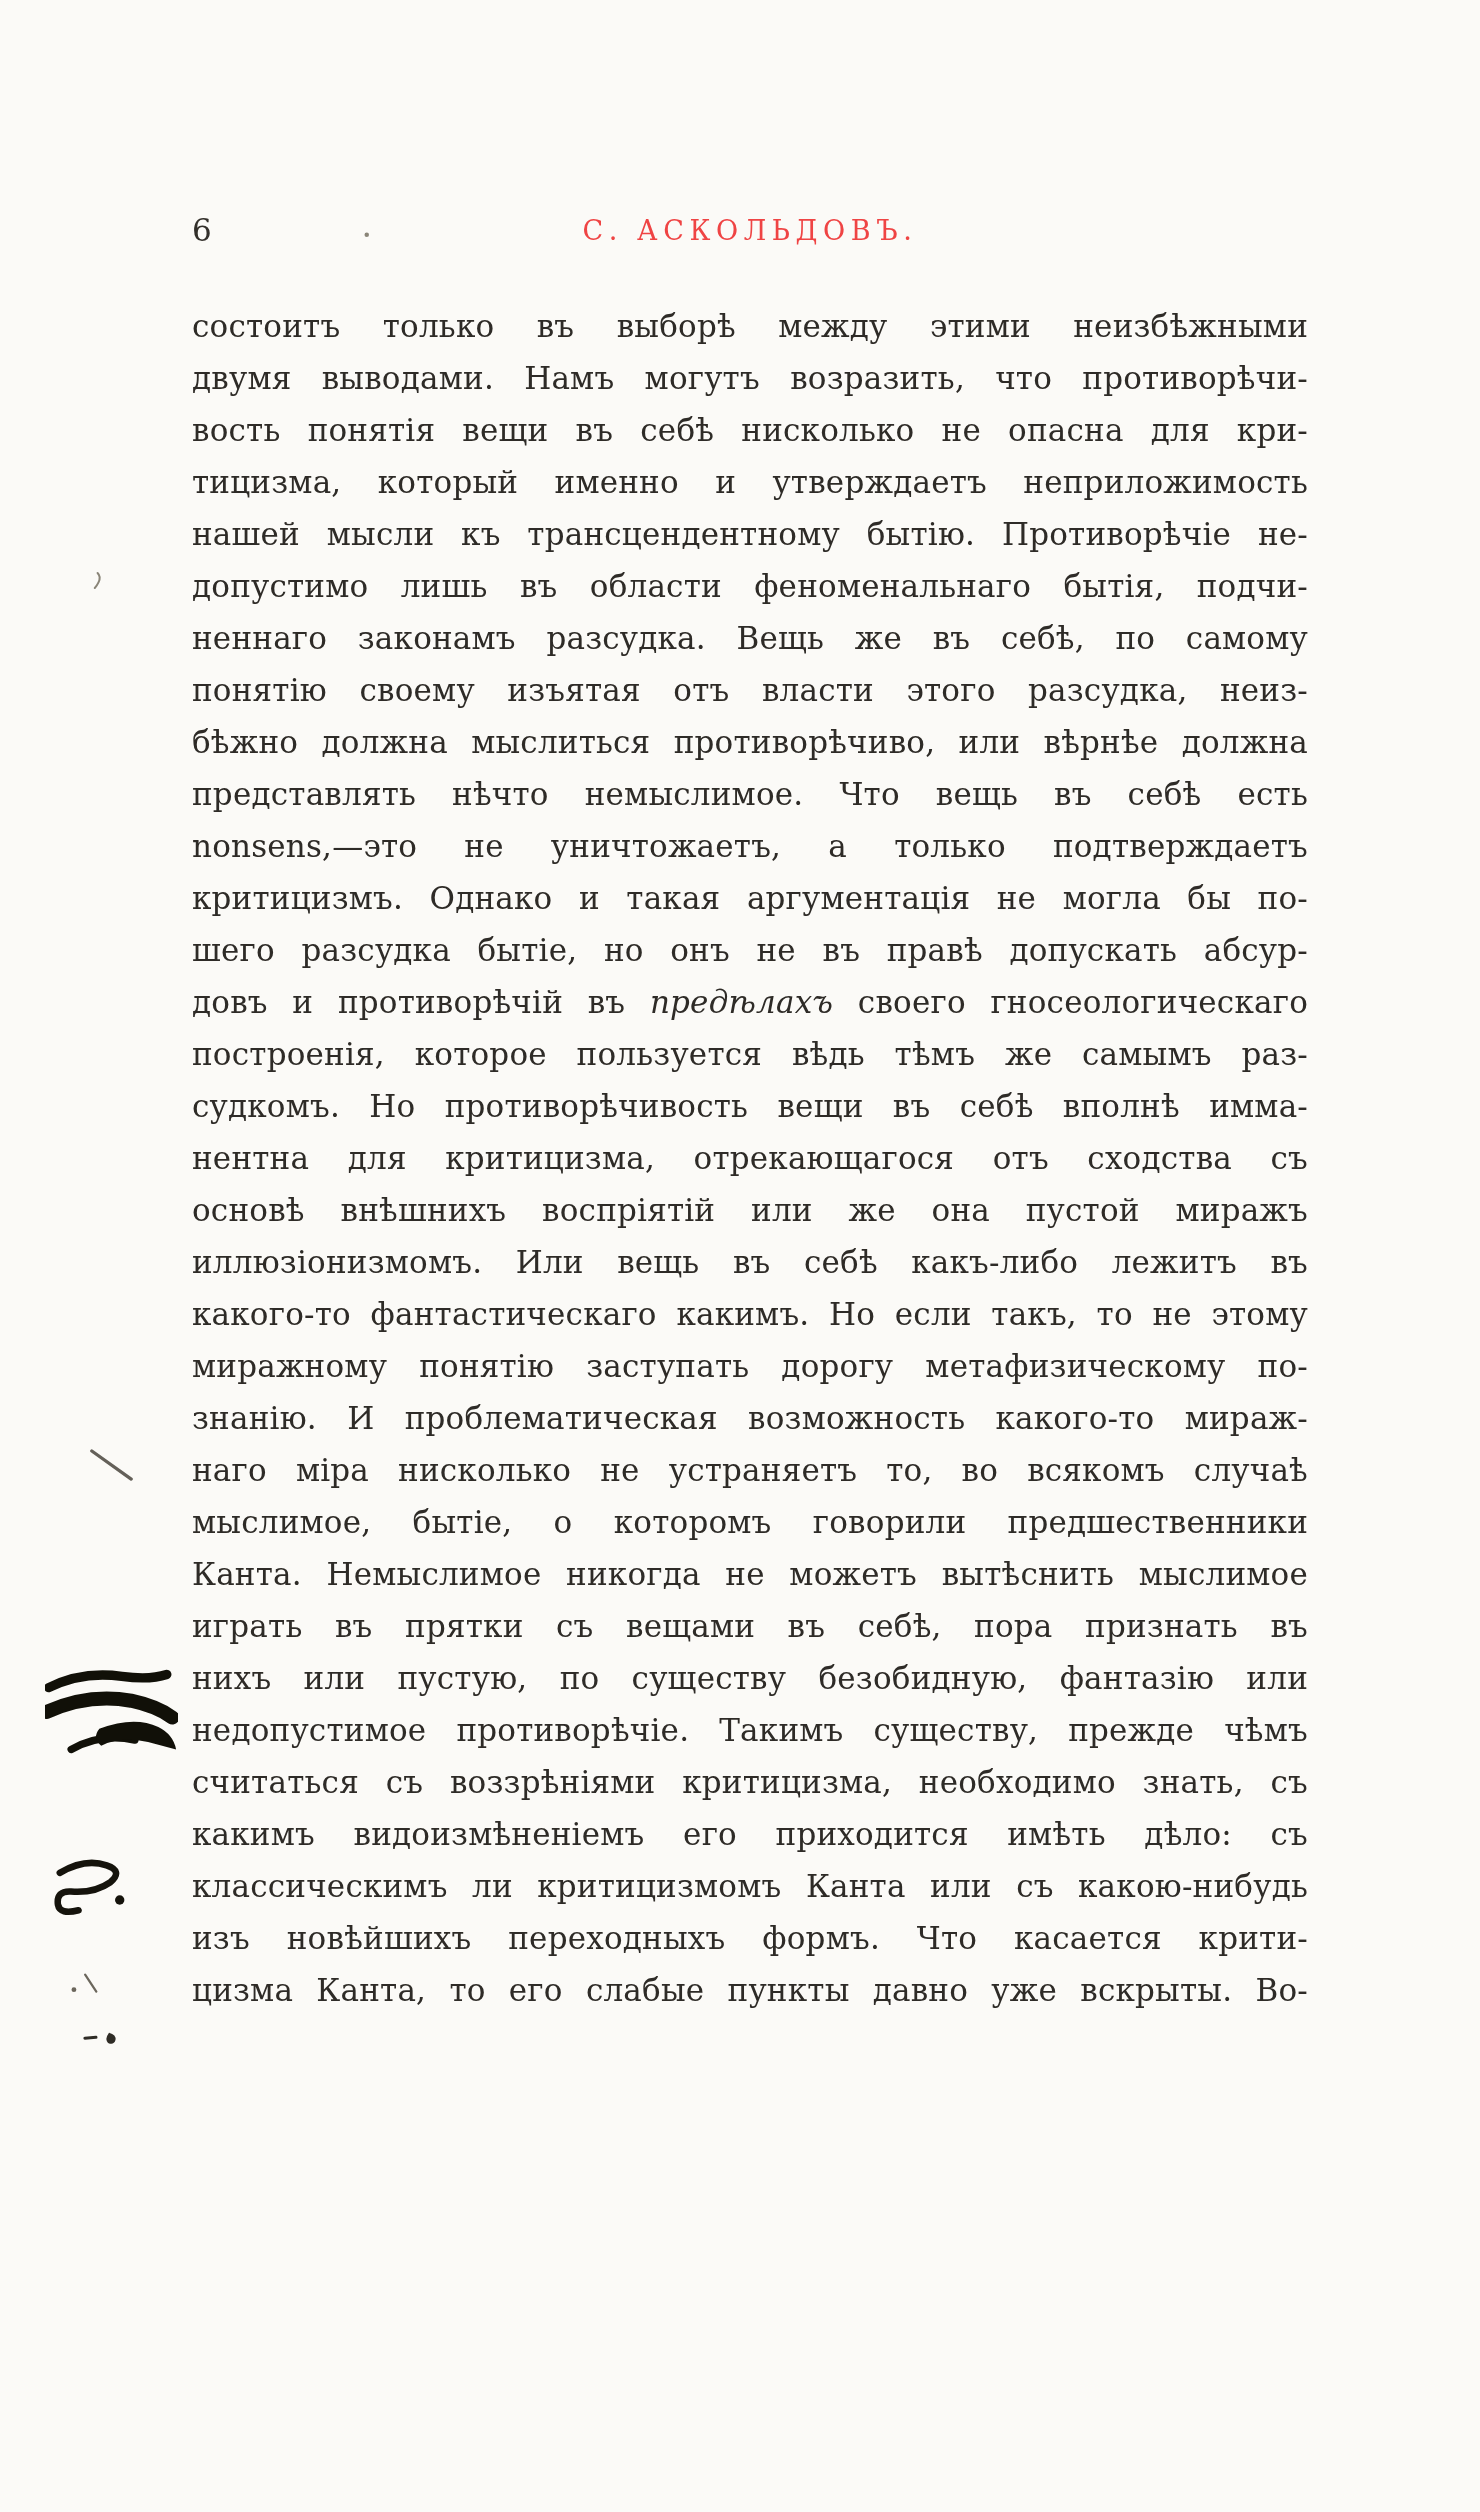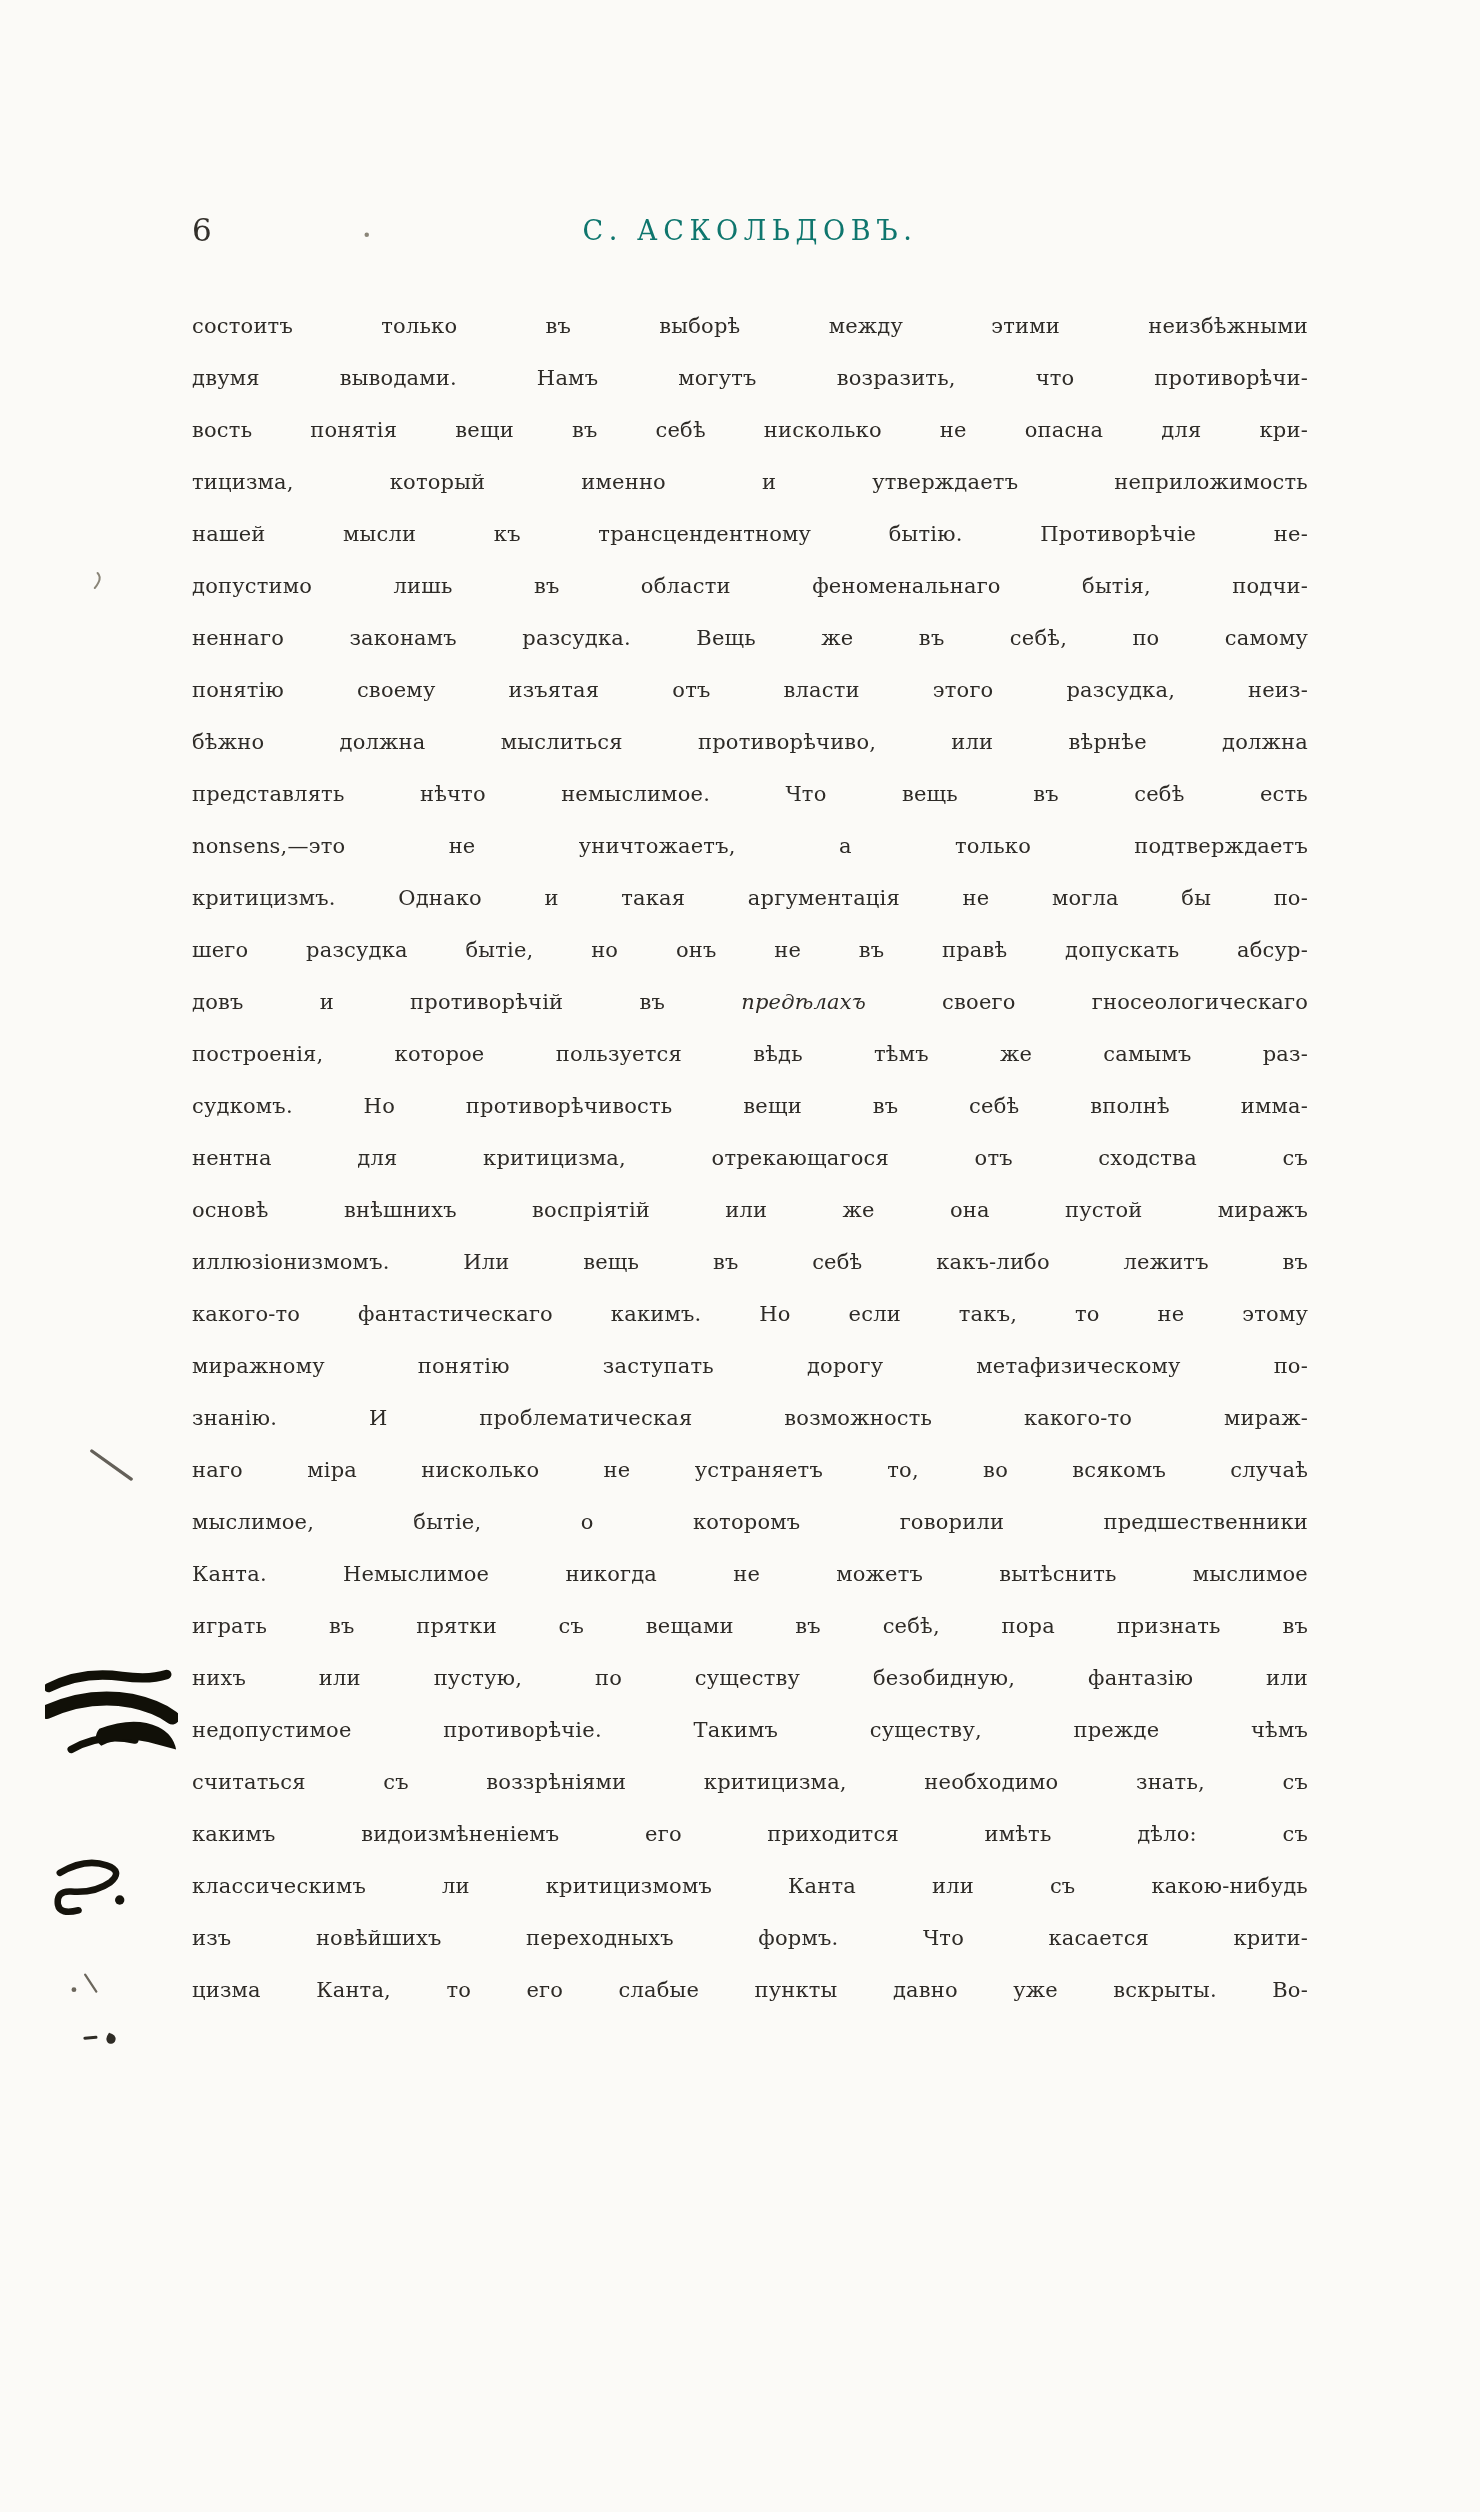--- a/index.html
+++ b/index.html
@@ -21,28 +21,28 @@
     color: #33302b;
   }
   .running-head {
     position: absolute;
     left: 192px;
     top: 215px;
     width: 1116px;
     text-align: center;
     font-size: 27px;
     letter-spacing: 5.6px;
-    color: #0f766e;
+    color: #ef4444;
   }
   .body-text {
     position: absolute;
     left: 192px;
     top: 300px;
     width: 1116px;
-    font-size: 21px;
+    font-size: 31px;
     line-height: 52px;
     letter-spacing: 0.2px;
   }
   .line {
     text-align: justify;
     text-align-last: justify;
     height: 52px;
     overflow: visible;
   }
   .line .italic { font-style: italic; }

